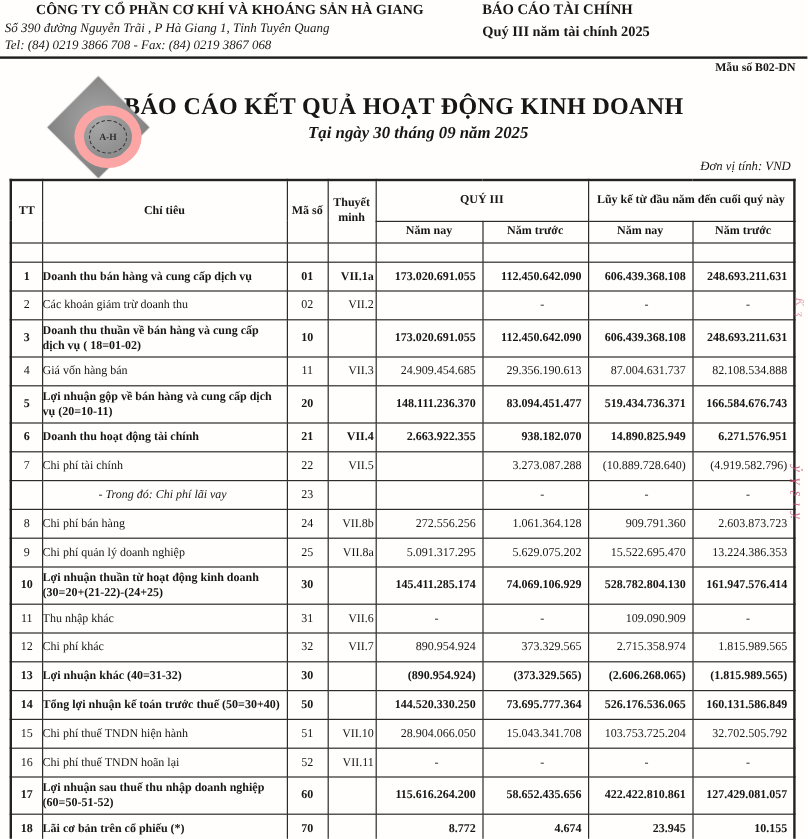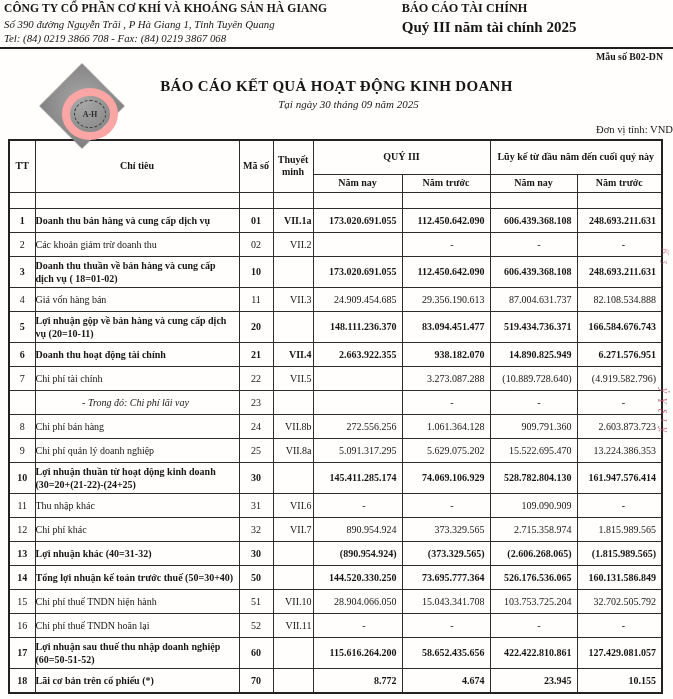--- a/index.html
+++ b/index.html
@@ -7,46 +7,46 @@
     width:673px;height:699px;overflow:hidden;background:#ffffff;
     font-family:"Liberation Serif","DejaVu Serif",serif;color:#161616;
     position:relative;
   }
   .page{width:673px;height:699px;position:relative;overflow:hidden;background:#fffefd;}
 
   
   .letterhead{display:flex;justify-content:space-between;padding:1px 6px 0 4px;
     border-bottom:2px solid #1d1d1d;}
   .lh-left{width:58%;}
-  .company-name{font-weight:bold;font-size:11.6px;letter-spacing:.1px;line-height:1.3;}
+  .company-name{font-weight:bold;font-size:11.6px;letter-spacing:.1px;line-height:1.3;margin-left:26px;}
   .company-address{font-style:italic;font-size:10.8px;margin-top:2px;}
   .company-telfax{font-style:italic;font-size:10.8px;margin-top:2px;padding-bottom:3px;}
   .lh-right{width:40%;text-align:left;padding-left:8px;}
   .report-type{font-weight:bold;font-size:12.2px;}
-  .report-period{font-weight:bold;font-size:15px;margin-top:3px;}
+  .report-period{font-weight:bold;font-size:12px;margin-top:3px;}
   .form-number{font-weight:bold;font-size:9.8px;text-align:right;padding:2px 10px 0 0;}
 
   
   .seal-wrap{position:absolute;left:40px;top:64px;width:86px;height:86px;}
   .seal-diamond{position:absolute;left:12px;top:12px;width:60px;height:60px;
     transform:rotate(45deg);
     background:radial-gradient(circle at 45% 45%, #a8a8a8 0%, #8f8f8f 60%, #7e7e7e 100%);
     box-shadow:0 0 1px #666;}
   .seal-circle{position:absolute;left:22px;top:24px;width:40px;height:36px;border-radius:50%;
     border:8px solid #fca5a5;display:flex;align-items:center;justify-content:center;}
   .seal-inner{width:30px;height:26px;border-radius:50%;border:1px dashed #3b3b3b;
     display:flex;align-items:center;justify-content:center;
     font-size:8px;font-weight:bold;color:#2e2e2e;}
 
   
   .title-block{text-align:center;margin-top:16px;}
-  .report-title{font-weight:bold;font-size:15px;letter-spacing:.3px;}
-  .report-date{font-weight:normal;font-style:italic;font-size:11px;margin-top:3px;margin-left:24px;}
-  .currency-note{font-size:10.6px;text-align:right;
-    margin-top:14px;}
+  .report-title{font-weight:bold;font-size:20px;letter-spacing:.3px;}
+  .report-date{font-weight:bold;font-style:italic;font-size:14px;margin-top:3px;margin-left:24px;}
+  .currency-note{font-style:italic;font-size:10.6px;text-align:right;
+    padding-right:14px;margin-top:14px;}
 
   
   table.fin{border-collapse:collapse;margin:4px 0 0 8px;width:653px;table-layout:fixed;
     border:2px solid #222;}
   table.fin th,table.fin td{border:1px solid #2c2c2c;font-size:10px;
     vertical-align:middle;overflow:hidden;}
   table.fin th{font-weight:bold;padding:2px 2px;text-align:center;line-height:1.25;}
   col.c-tt{width:26px;}  col.c-label{width:204px;} col.c-ma{width:34px;}
   col.c-tm{width:40px;}  col.c-q1{width:89px;} col.c-q2{width:88px;}
   col.c-y1{width:87px;}  col.c-y2{width:85px;}

